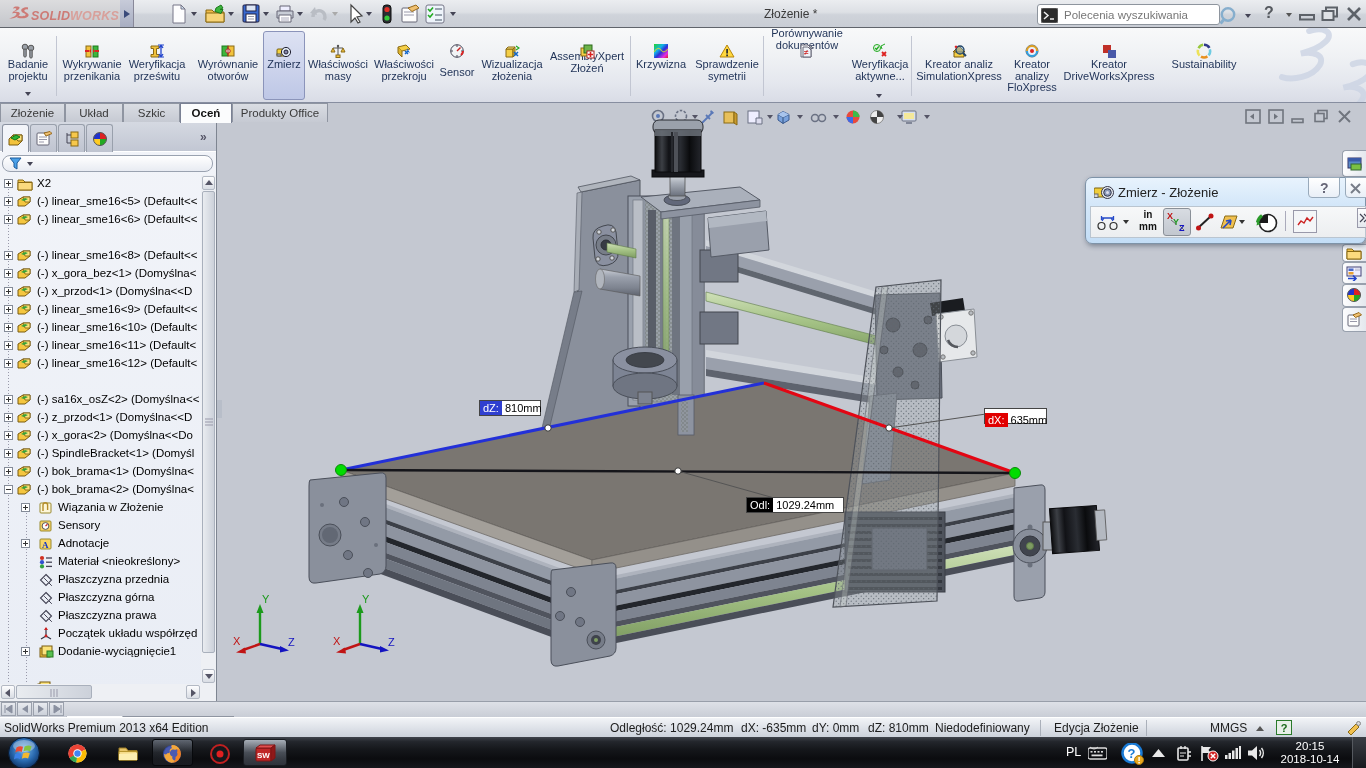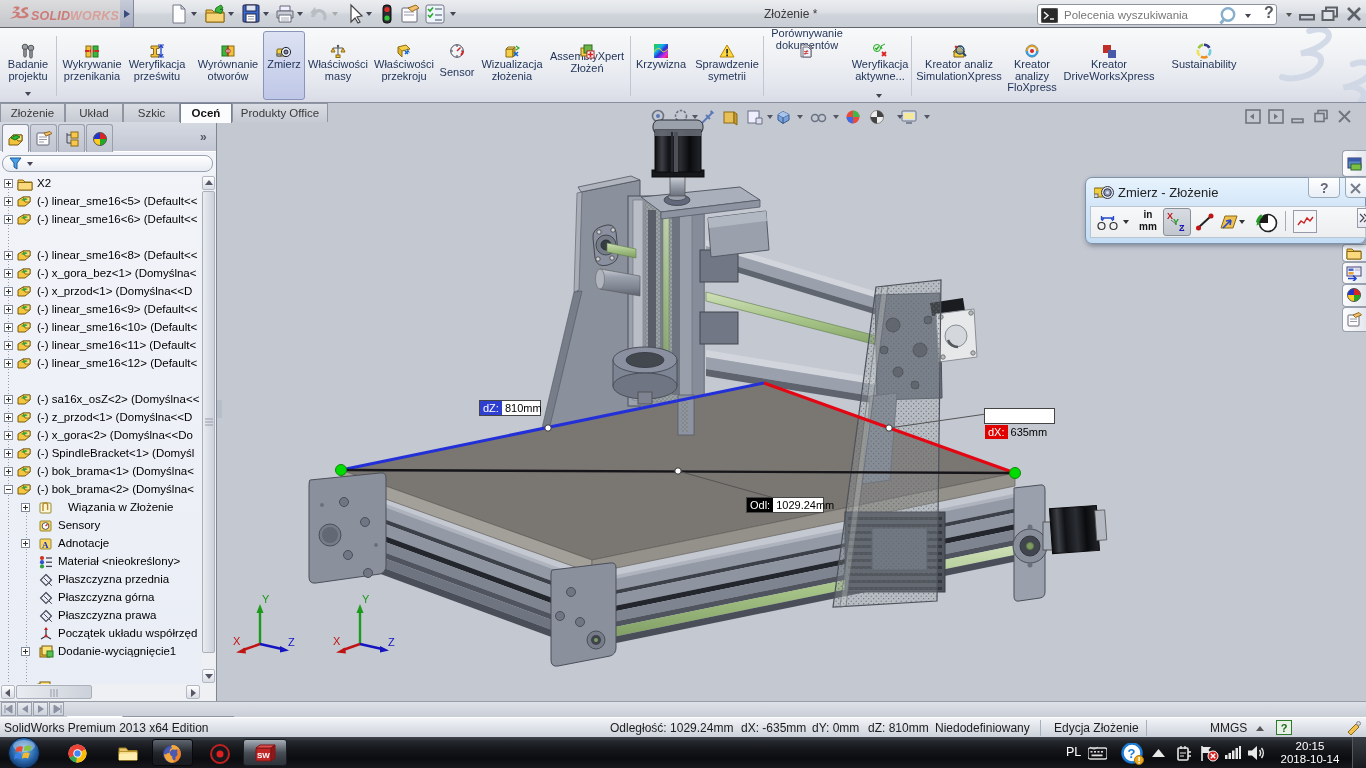--- a/index.html
+++ b/index.html
@@ -5,21 +5,21 @@
 html,body{width:1366px;height:768px;overflow:hidden;font-family:"Liberation Sans",sans-serif;background:#c4c8d1}
 .abs{position:absolute}
 #page{position:relative;width:1366px;height:768px}
 #titlebar{position:absolute;left:0;top:0;width:1366px;height:28px;background:linear-gradient(180deg,#ebedf0 0%,#dde0e5 45%,#cfd3da 55%,#c9cdd5 100%);border-bottom:1px solid #60646b}
 #logo{position:absolute;left:0;top:0;width:120px;height:27px;background:linear-gradient(180deg,#dcdcde,#c4c6cb)}
 #logoflyout{position:absolute;left:120px;top:0;width:14px;height:27px;background:linear-gradient(180deg,#c7cbd9,#a8aec2);border-right:1px solid #889}
 #logoflyout:after{content:"";position:absolute;left:4px;top:10px;border-left:6px solid #3a4a7a;border-top:4px solid transparent;border-bottom:4px solid transparent}
 .ttl{position:absolute;top:7px;font-size:12px;color:#3b3b3b}
 .dd{position:absolute;width:0;height:0;border-left:3.5px solid transparent;border-right:3.5px solid transparent;border-top:4px solid #445}
 .ddg{position:absolute;width:0;height:0;border-left:3.5px solid transparent;border-right:3.5px solid transparent;border-top:4px solid #aaa}
-#searchbox{position:absolute;left:1037px;top:4px;width:240px;height:21px;background:#fff;border:1px solid #8e959e;border-radius:3px}
+#searchbox{position:absolute;left:1037px;top:4px;width:183px;height:21px;background:#fff;border:1px solid #8e959e;border-radius:3px}
 #searchbox .stext{position:absolute;left:26px;top:4px;font-size:11.5px;color:#777}
 #ribbon{position:absolute;left:0;top:28px;width:1366px;height:75px;background:linear-gradient(180deg,#f8f9fa 0%,#eff1f4 40%,#e4e7ee 75%,#d9dce6 100%);border-bottom:1px solid #878ea0}
 .rbtn{position:absolute;top:0;height:72px;text-align:center;color:#1e3156;font-size:11px;line-height:11.5px}
 .rsep{position:absolute;top:8px;width:1px;height:60px;background:#c2c6d2}
 #dswm{position:absolute;right:0px;top:0px;width:120px;height:74px;overflow:hidden}
 #tabrow{position:absolute;left:0;top:103px;width:1366px;height:19px;z-index:3}
 .ctab{position:absolute;top:0;height:19px;font-size:11.5px;color:#3a3a3a;text-align:center;line-height:18px;background:linear-gradient(180deg,#dadde3,#c6cad3);border:1px solid #8f95a1;border-bottom:none}
 .ctab.active{background:#fbfcfd;color:#111;font-weight:bold;border-color:#7a8194;height:20px;z-index:2}
 #leftpanel{position:absolute;left:0;top:122px;width:217px;height:579px;background:linear-gradient(180deg,#f2f4f9,#e9edf5);border-right:1px solid #7e8591}
 #lpheader{position:absolute;left:0;top:0;width:216px;height:30px;background:linear-gradient(180deg,#d5d9e2,#c2c7d3);border-bottom:1px solid #fff}
@@ -620,21 +620,21 @@
           <div class="txt" style="left:37px">(-) bok_brama&lt;2&gt; (Domyślna&lt;</div>
         </div>
 <div class="trow" style="top:324px">
           <div class="exp plus" style="left:21px">
             <i></i>
             <b></b>
           </div>
           <svg class="abs" style="left:38px;top:1px;" width="16" height="16" viewBox="0 0 16 16">
             <use href="#clipico"></use>
           </svg>
-          <div class="txt" style="left:68px">Wiązania w Złożenie</div>
+          <div class="txt" style="left:58px">Wiązania w Złożenie</div>
         </div>
 <div class="trow" style="top:342px">
           <svg class="abs" style="left:38px;top:1px;" width="16" height="16" viewBox="0 0 16 16">
             <use href="#sensico"></use>
           </svg>
           <div class="txt" style="left:58px">Sensory</div>
         </div>
 <div class="trow" style="top:360px">
           <div class="exp plus" style="left:21px">
             <i></i>
@@ -986,22 +986,22 @@
           <line x1="360" y1="644" x2="382" y2="649" stroke="#1414c0"></line>
         </g>
         <path d="M360,604 l-3.5,9 h7 z" fill="#1c9a1c"></path>
         <path d="M336,652.5 l9,-5 1,6 z" fill="#c01414"></path>
         <path d="M389,650.5 l-9,-4.5 0,6.5 z" fill="#1414c0"></path>
         <text x="333" y="645" font-size="11" fill="#c01414" font-family="Liberation Sans">X</text>
         <text x="362" y="603" font-size="11" fill="#1c9a1c" font-family="Liberation Sans">Y</text>
         <text x="388" y="646" font-size="11" fill="#1414c0" font-family="Liberation Sans">Z</text>
       </svg>
 <div class="abs" style="left:257px;top:297px;height:16px;border:1px solid #444;background:#fff;font-size:11px;line-height:14px;white-space:nowrap;z-index:5"><span style="background:#2f3fd0;color:#fff;padding:0 3px;display:inline-block;height:14px">dZ:</span><span style="padding:0 3px;color:#000;display:inline-block;width:38px">810mm</span></div>
-      <div class="abs" style="left:762px;top:305px;height:16px;border:1px solid #444;background:#fff;font-size:11px;line-height:14px;white-space:nowrap;z-index:5"><span style="background:#e10000;color:#fff;padding:0 3px;display:inline-block;height:14px">dX:</span><span style="padding:16px 3px;color:#000;display:inline-block;width:46px">635mm</span></div>
-      <div class="abs" style="left:524px;top:394px;height:16px;border:1px solid #444;background:#fff;font-size:11px;line-height:14px;white-space:nowrap;z-index:5"><span style="background:#000;color:#fff;padding:0 3px;display:inline-block;height:14px">Odl:</span><span style="padding:0 3px;color:#000;display:inline-block;width:50px">1029.24mm</span></div>
+      <div class="abs" style="left:762px;top:305px;height:16px;border:1px solid #444;background:#fff;font-size:11px;line-height:14px;white-space:nowrap;z-index:5"><span style="background:#e10000;color:#fff;padding:0 3px;display:inline-block;height:14px">dX:</span><span style="padding:4px 3px;color:#000;display:inline-block;width:38px">635mm</span></div>
+      <div class="abs" style="left:524px;top:394px;height:16px;border:1px solid #444;background:#fff;font-size:11px;line-height:14px;white-space:nowrap;z-index:5"><span style="background:#000;color:#fff;padding:0 3px;display:inline-block;height:14px">Odl:</span><span style="padding:0 3px;color:#000;display:inline-block;width:70px">1029.24mm</span></div>
       <svg class="abs" style="left:1023px;top:6px;" width="115" height="16" viewBox="0 0 115 16">
         <g fill="none" stroke="#70757e" stroke-width="1.6">
           <rect x="1" y="1" width="14" height="13"></rect>
           <path d="M5,3 v9 M5,7.5 l4,-3 v6 z" fill="#70757e" stroke="none"></path>
           <rect x="24" y="1" width="14" height="13"></rect>
           <path d="M34,3 v9 M33,7.5 l-4,-3 v6 z" fill="#70757e" stroke="none"></path>
           <rect x="47" y="10" width="11" height="3.5"></rect>
           <rect x="73" y="1.5" width="9" height="8"></rect>
           <rect x="70" y="4.5" width="9" height="8" fill="#c4c8d1"></rect>
           <path d="M94,2 l11,11 m0,-11 l-11,11" stroke-width="2"></path>

